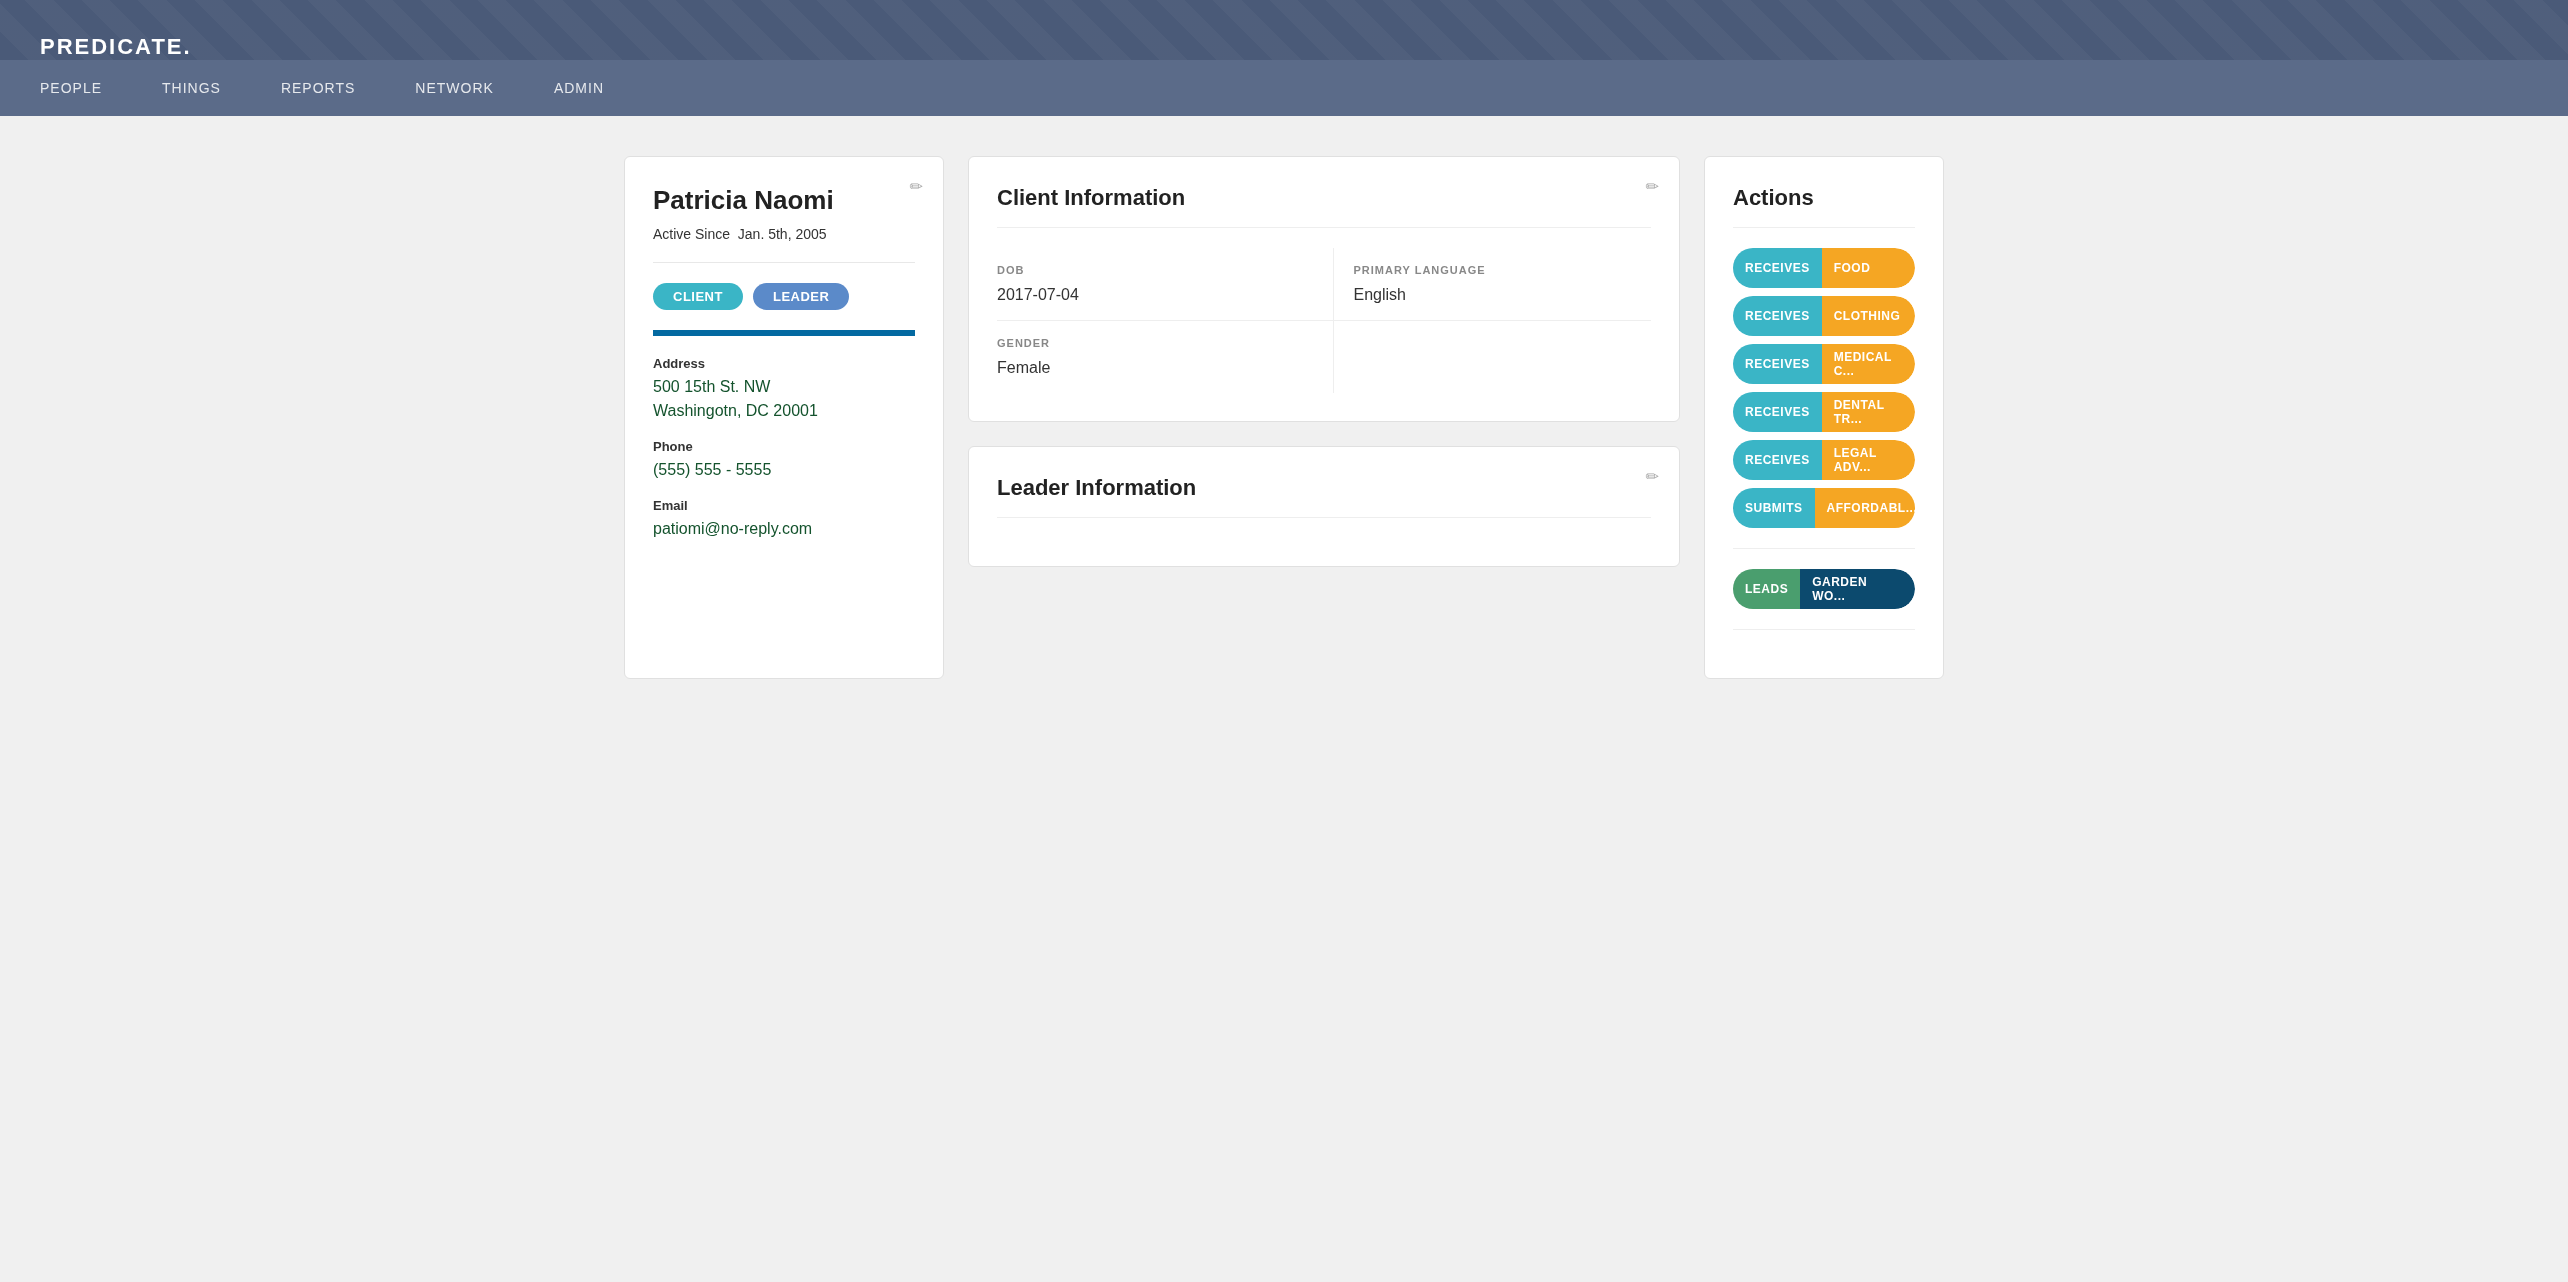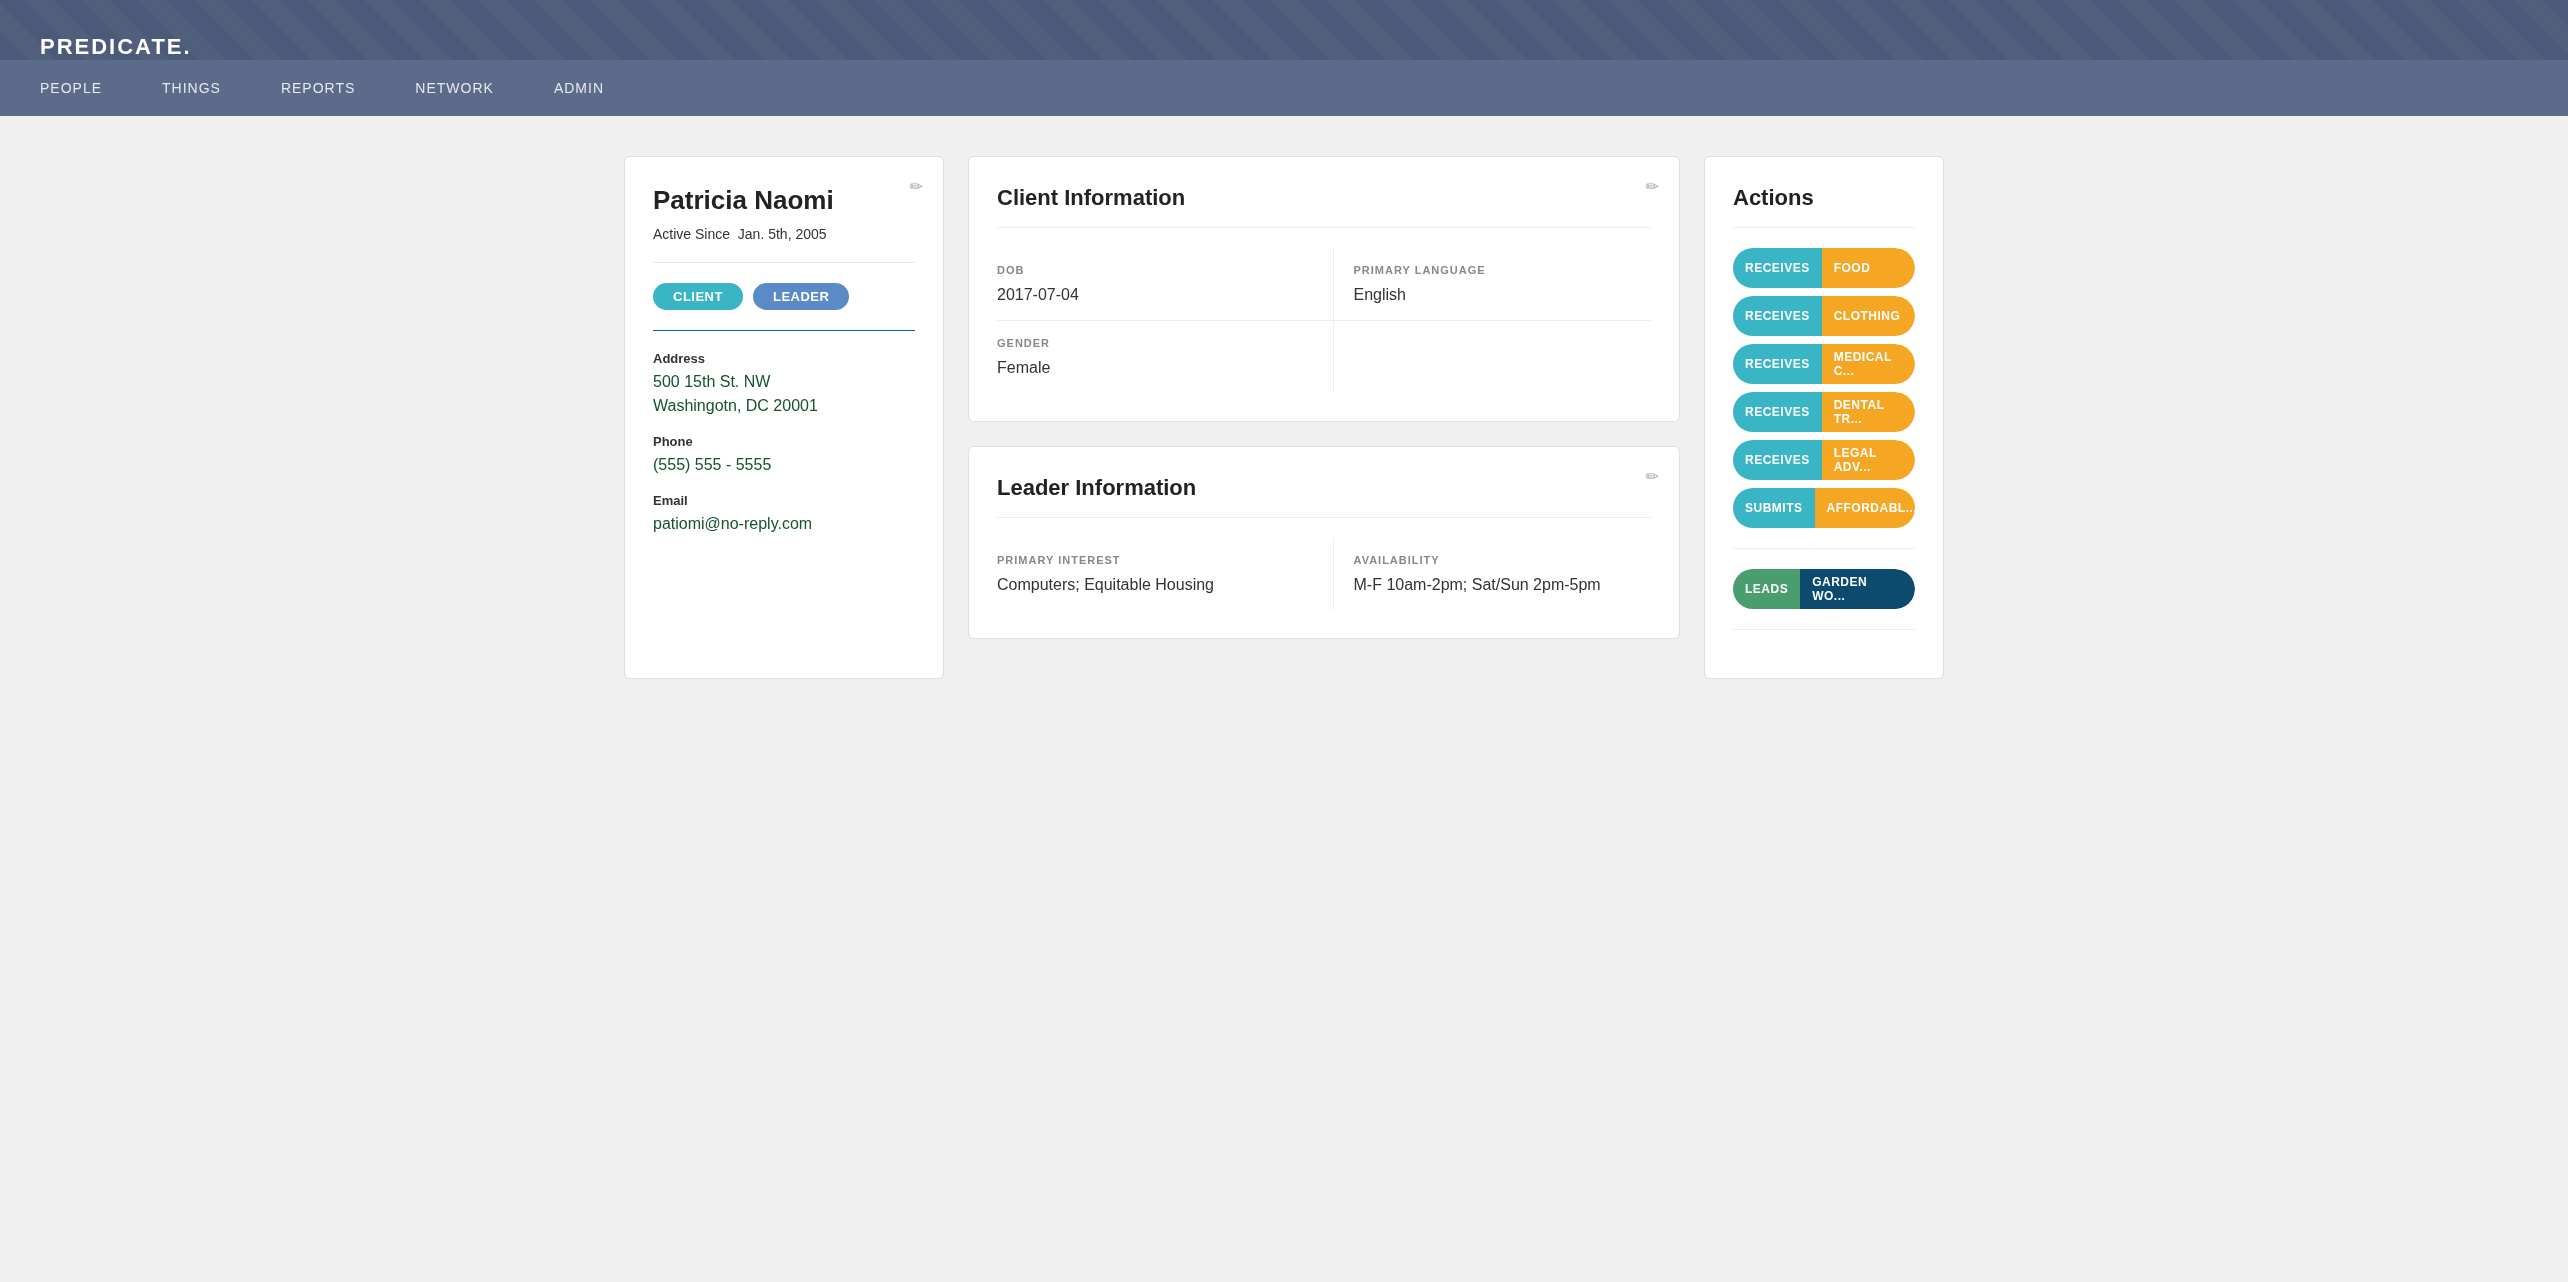--- a/index.html
+++ b/index.html
@@ -98,21 +98,21 @@
       padding-bottom: 20px;
       border-bottom: 1px solid #e8e8e8;
     }
     .active-since span { font-weight: 500; color: #333; }
 
     .badges {
       display: flex;
       gap: 10px;
       margin-bottom: 20px;
       padding-bottom: 20px;
-      border-bottom: 1px solid #0369a1;
+      border-bottom: 6px solid #0369a1;
     }
     .badge {
       padding: 6px 20px;
       border-radius: 20px;
       font-size: 13px;
       font-weight: 600;
       color: white;
       letter-spacing: 0.5px;
     }
     .badge-client { background: #3ab5c6; }
@@ -303,30 +303,20 @@
           <div class="info-cell-label">GENDER</div>
           <div class="info-cell-value">Female</div>
         </div>
         <div class="info-cell"></div>
       </div>
     </div>
 
     <div class="card">
       <div class="card-edit-icon">✏</div>
       <div class="section-title">Leader Information</div>
-      <div class="info-grid">
-        <div class="info-cell">
-          <div class="info-cell-label">PRIMARY INTEREST</div>
-          <div class="info-cell-value">Computers; Equitable Housing</div>
-        </div>
-        <div class="info-cell">
-          <div class="info-cell-label">AVAILABILITY</div>
-          <div class="info-cell-value">M-F 10am-2pm; Sat/Sun 2pm-5pm</div>
-        </div>
-      </div>
     </div>
 
   </div>
 
   <div class="card right-panel">
     <div class="actions-title">Actions</div>
     <div class="action-tags" id="action-tags-1">
         <div class="action-tag">
     <div class="action-tag-left">RECEIVES</div>
     <div class="action-tag-right">FOOD</div>

